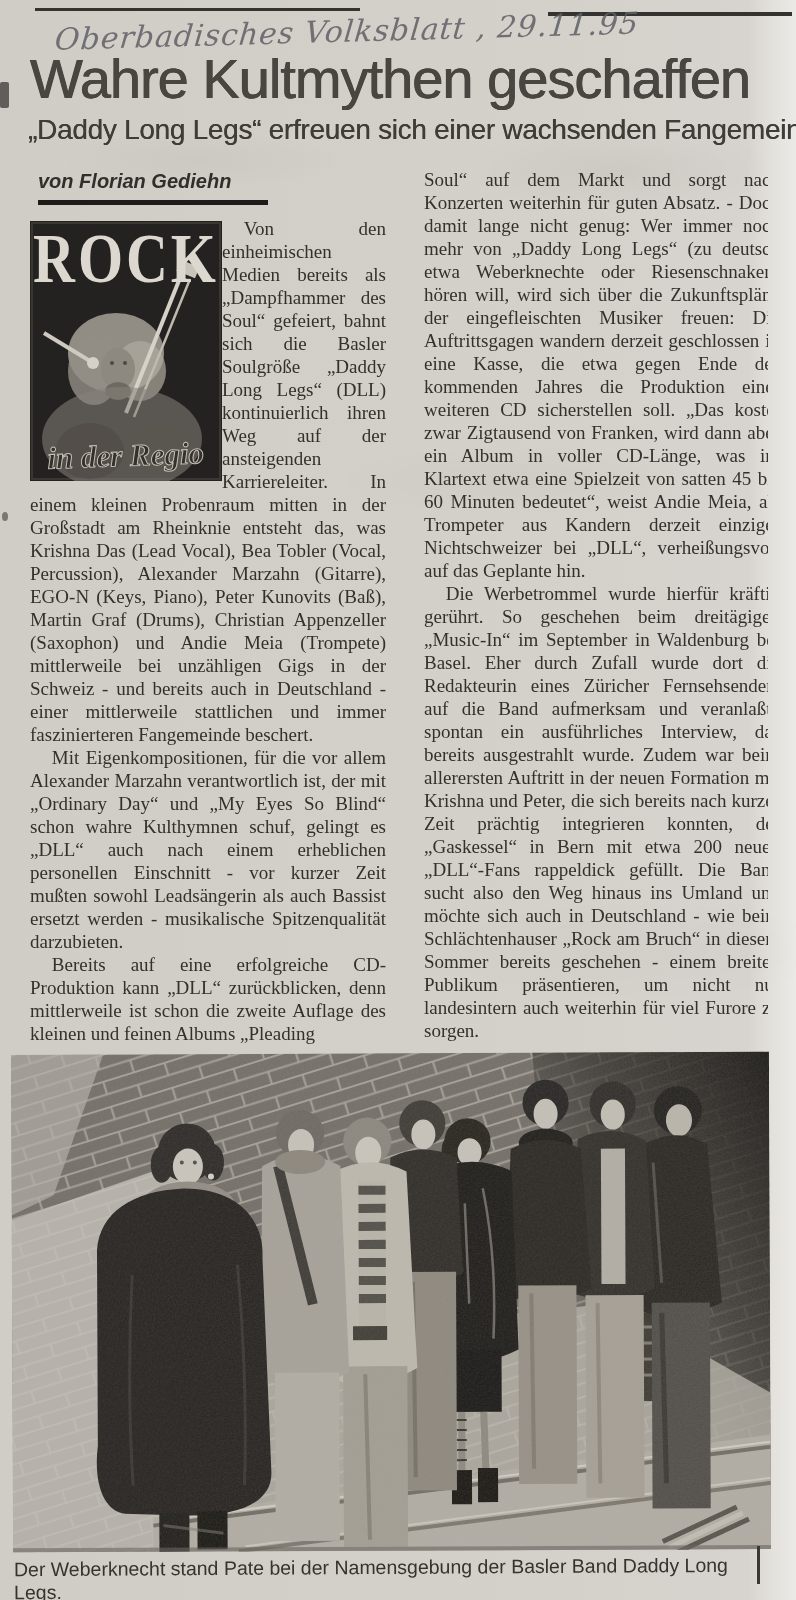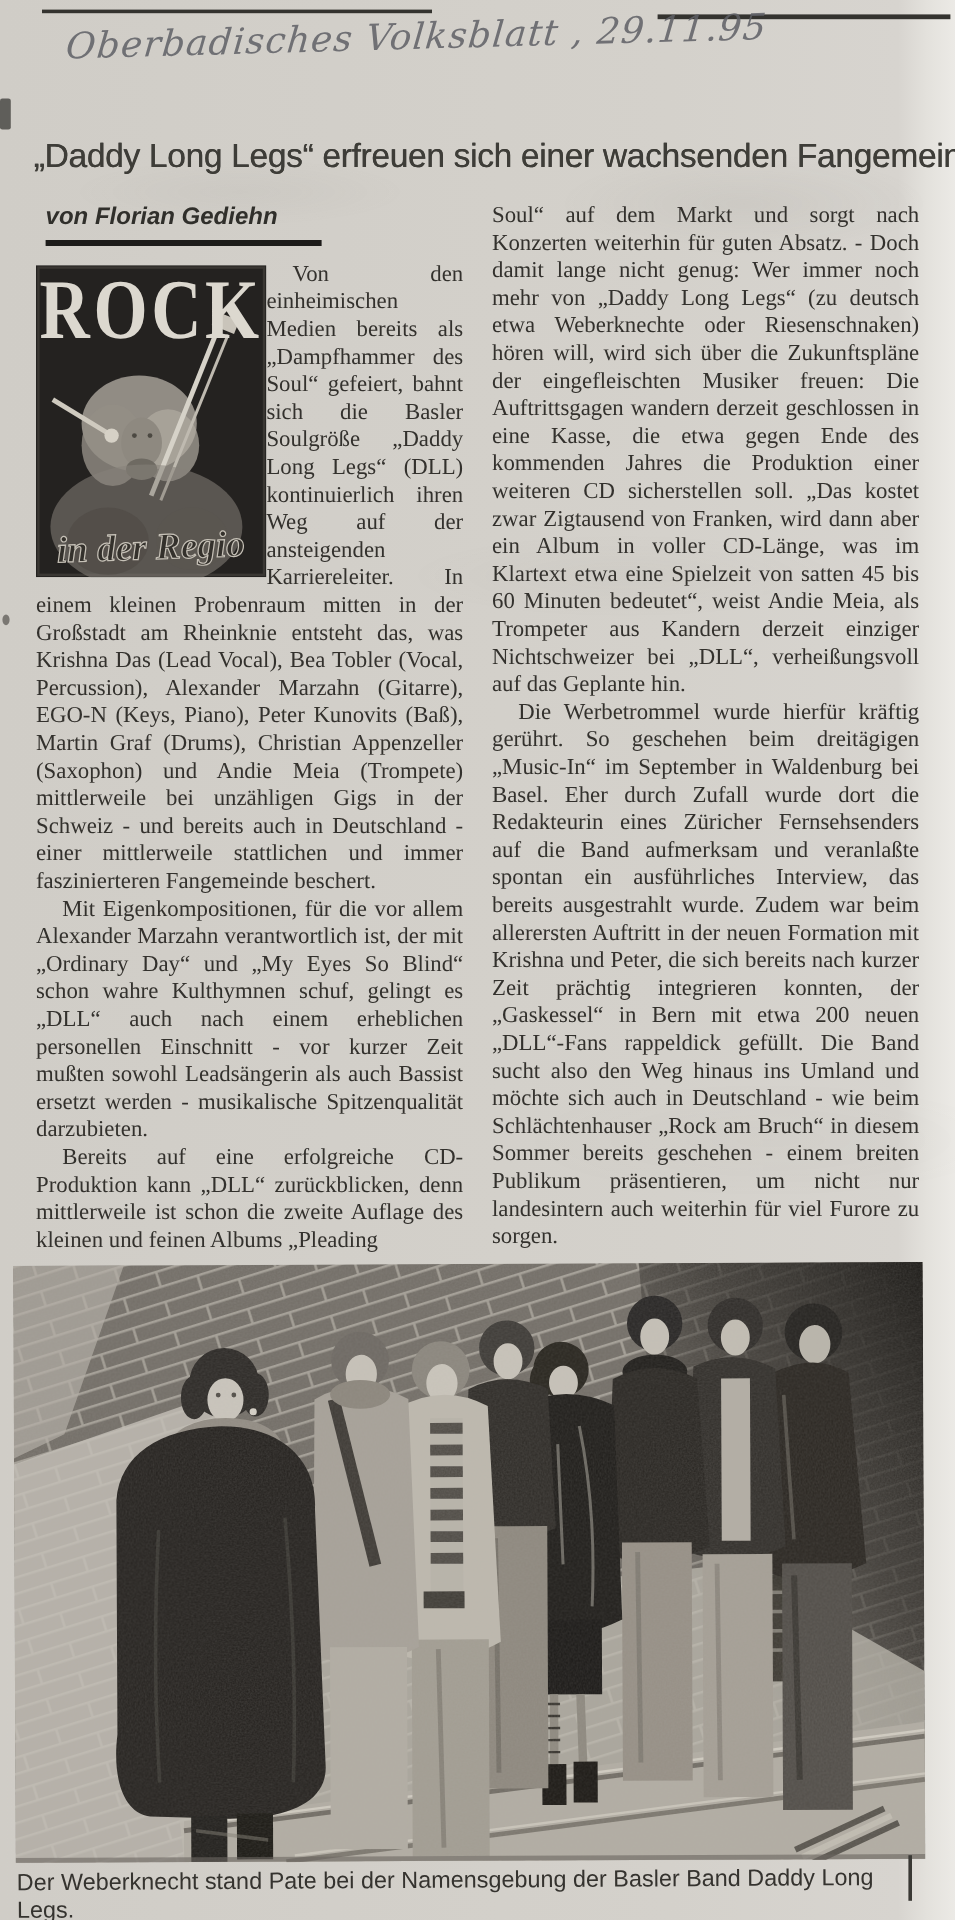--- a/index.html
+++ b/index.html
@@ -22,21 +22,21 @@
   .annotation{position:absolute;left:55px;top:14px;width:560px;
         font-family:"DejaVu Serif",serif;font-style:italic;font-size:30px;letter-spacing:1px;
         color:#5f6066;opacity:.85;transform:rotate(-1.6deg) skewX(-7deg);white-space:nowrap;}
   .headline{position:absolute;left:30px;top:46px;width:760px;margin:0;
         font-size:56px;font-weight:normal;letter-spacing:-1px;color:#474641;
         text-shadow:.4px 0 0 #474641,-.4px 0 0 #474641;white-space:nowrap;}
   .subheadline{position:absolute;left:28px;top:114px;width:760px;margin:0;
         font-size:28px;font-weight:normal;letter-spacing:-.3px;color:#3e3d38;
         text-shadow:.3px 0 0 #3e3d38;white-space:nowrap;}
 
-  .body-row{position:absolute;left:30px;top:168px;width:738px;height:882px;display:flex;gap:24px;overflow:hidden;}
+  .body-row{position:absolute;left:30px;top:168px;width:738px;height:882px;display:flex;gap:38px;overflow:hidden;}
   .col{width:356px;flex:0 0 356px;}
   .byline{font-size:20px;font-weight:bold;font-style:italic;color:#302f2b;margin:2px 0 0 8px;}
   .byline-rule{width:230px;height:5px;background:#1d1c1a;margin:7px 0 12px 8px;}
   .body-p{margin:0;font-family:"Liberation Serif",serif;font-size:19px;line-height:23px;
         text-align:justify;color:#33312d;hyphens:auto;}
   .body-p.indent{text-indent:1.15em;}
   .rock-float{float:left;width:192px;height:260px;margin:4px 12px 10px 0;shape-outside:border-box;}
   .rock-float svg{display:block;width:100%;height:100%;}
 
   .photo-wrap{position:absolute;left:12px;top:1053px;width:758px;height:498px;transform:rotate(-.25deg);}
@@ -50,20 +50,21 @@
 
 <div class="page">
 
   <div class="topline l"></div>
   <div class="topline r"></div>
   <div class="corner-smudge"></div>
   <div class="edge-dot"></div>
 
   <div class="annotation">Oberbadisches Volksblatt , 29.11.95</div>
 
+  <h1 class="headline">Wahre Kultmythen geschaffen</h1>
   <h2 class="subheadline">„Daddy Long Legs“ erfreuen sich einer wachsenden Fangemeinde</h2>
 
   <div class="body-row">
 
     <div class="col">
       <div class="byline">von Florian Gediehn</div>
       <div class="byline-rule"></div>
 
       <p class="body-p indent">
         <span class="rock-float">

